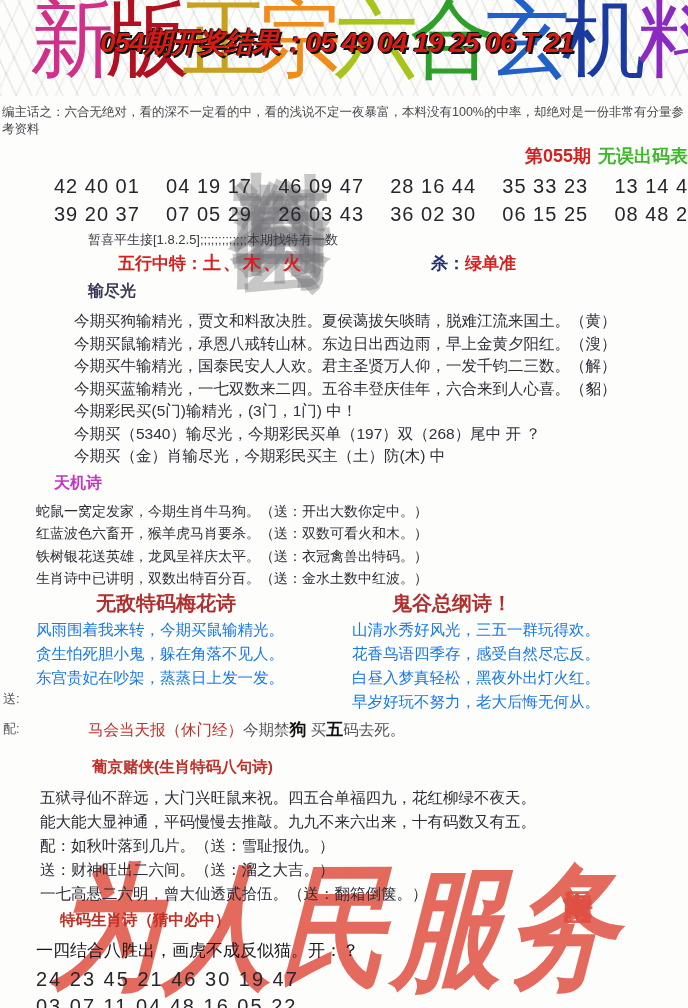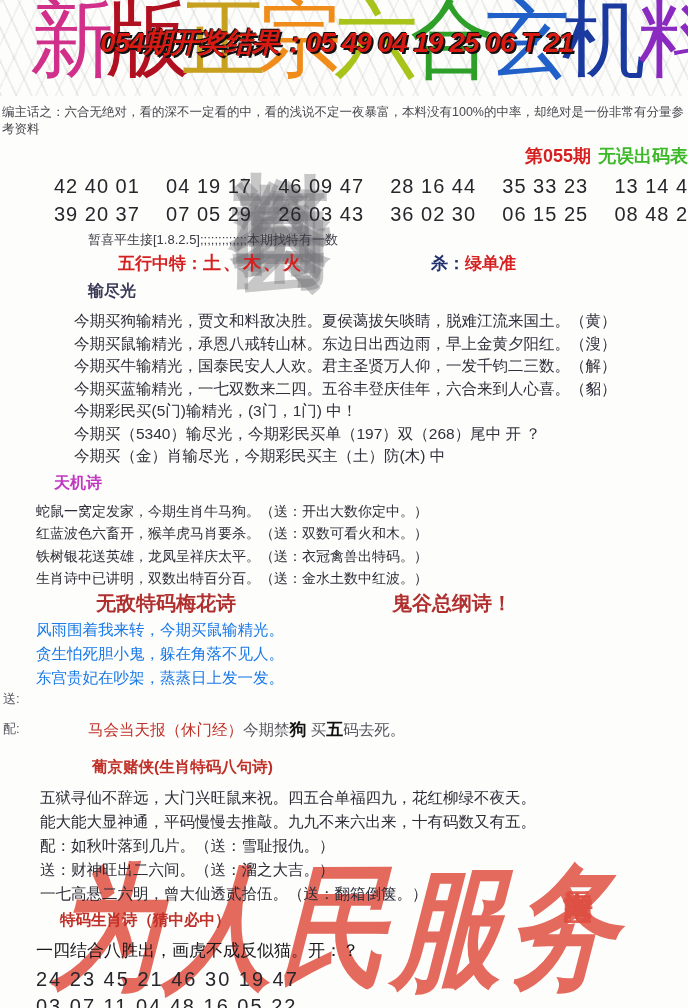--- a/index.html
+++ b/index.html
@@ -124,20 +124,26 @@
     <div class="poem-heads">
       <span class="lh">无敌特码梅花诗</span>
       <span class="rh">鬼谷总纲诗！</span>
     </div>
     <div class="poem-cols">
       <div class="poem-col left">
         <div>风雨围着我来转，今期买鼠输精光。</div>
         <div>贪生怕死胆小鬼，躲在角落不见人。</div>
         <div>东宫贵妃在吵架，蒸蒸日上发一发。</div>
       </div>
+      <div class="poem-col right">
+        <div>山清水秀好风光，三五一群玩得欢。</div>
+        <div>花香鸟语四季存，感受自然尽忘反。</div>
+        <div>白昼入梦真轻松，黑夜外出灯火红。</div>
+        <div>早岁好玩不努力，老大后悔无何从。</div>
+      </div>
     </div>
 
     <div class="mahui">
       <span class="lab">马会当天报（休门经）</span><span class="gy">今期禁</span><span class="bk">狗</span><span class="gy"> 买</span><span class="bk">五</span><span class="gy">码去死。</span>
     </div>
 
     <div class="h-pj">葡京赌侠(生肖特码八句诗)</div>
     <div class="pj-lines">
       <div>五狱寻仙不辞远，大门兴旺鼠来祝。四五合单福四九，花红柳绿不夜天。</div>
       <div>能大能大显神通，平码慢慢去推敲。九九不来六出来，十有码数又有五。</div>

